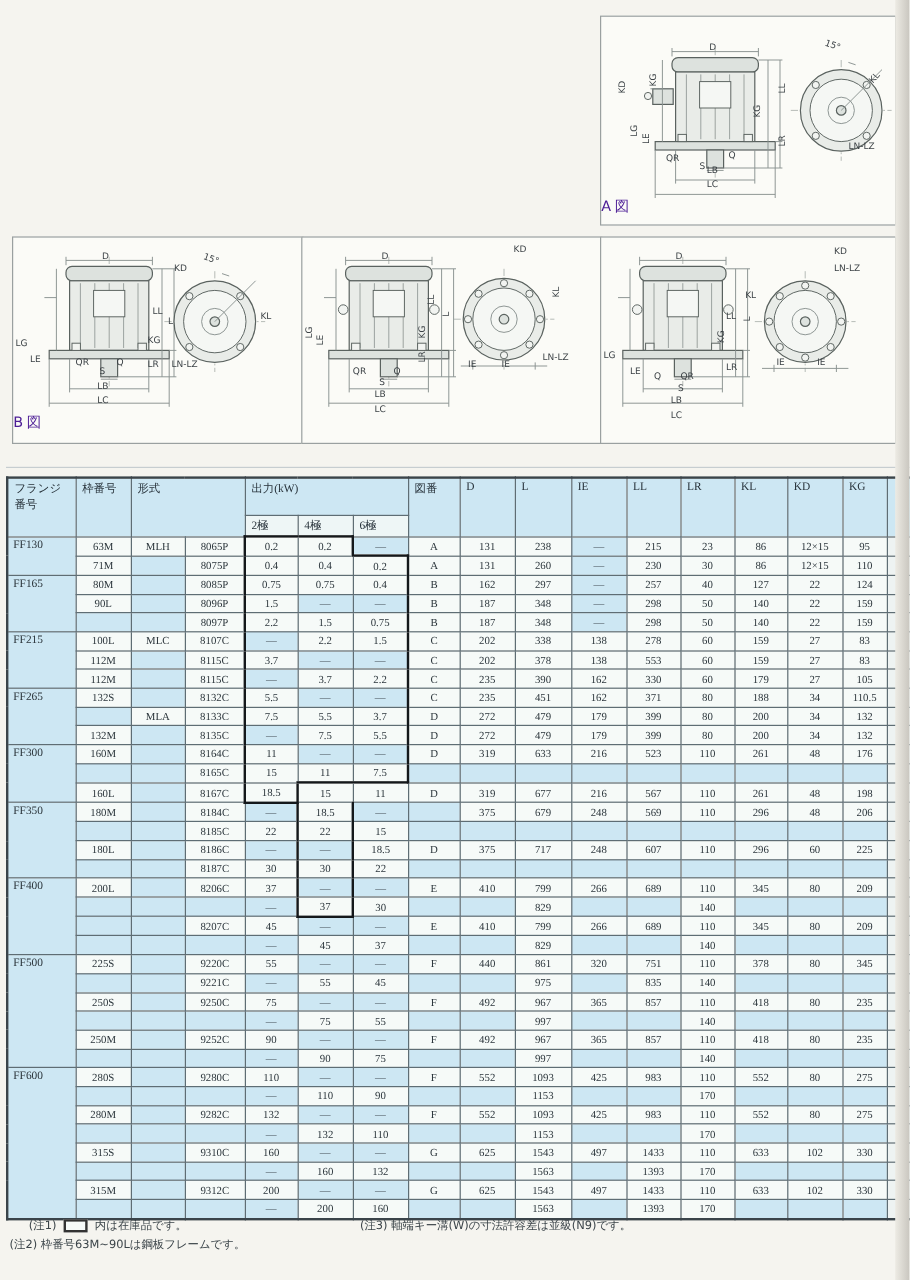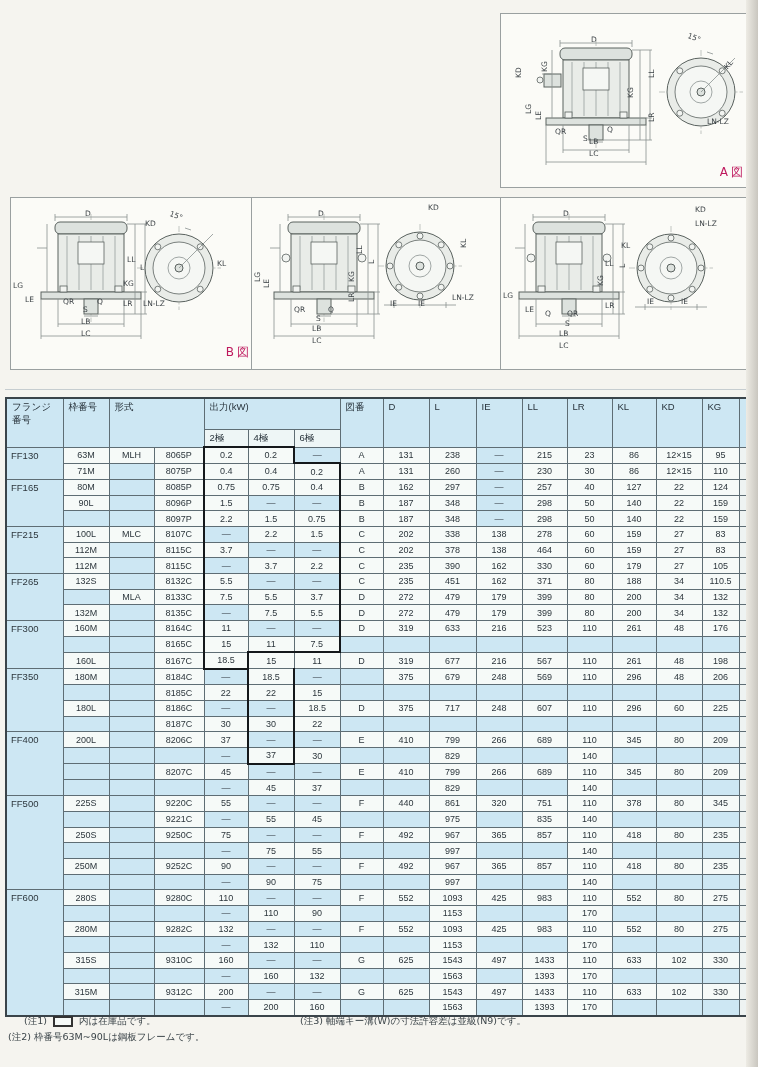--- a/index.html
+++ b/index.html
@@ -9,39 +9,39 @@
     background:linear-gradient(to right,#edebe4,#c9c6bf);}
   
   .fig{position:absolute;border:1px solid #9aa0a0;background:#fbfbf7;}
   #fig-a{left:500px;top:13px;width:245px;height:173px;}
   #fig-b{left:10px;top:197px;width:241px;height:171px;}
   #fig-c{left:251px;top:197px;width:249px;height:171px;}
   #fig-d{left:500px;top:197px;width:245px;height:171px;}
   .fig svg{position:absolute;left:0;}
   #fig-a svg{top:14px;}
   #fig-b svg,#fig-c svg,#fig-d svg{top:4px;}
-  .fig-caption{position:absolute;left:0;width:100%;text-align:right;
-    font-size:12px;letter-spacing:3px;color:#be185d;}
+  .fig-caption{position:absolute;left:0;width:100%;text-align:left;
+    font-size:12px;letter-spacing:3px;color:#4c1d95;}
   #fig-a .fig-caption{top:150px;}
   #fig-b .fig-caption,#fig-c .fig-caption,#fig-d .fig-caption{top:146px;}
   .dim-label{position:absolute;font-size:7.5px;color:#3c4246;white-space:nowrap;
     line-height:1;transform-origin:left top;}
   
   .art{fill:#e9ece8;stroke:#5a625f;stroke-width:1;}
   .art2{fill:#dde2de;stroke:#5a625f;stroke-width:1;}
   .win{fill:#f5f7f4;stroke:#5a625f;stroke-width:0.8;}
   .bolt{fill:#f2f4f1;stroke:#5a625f;stroke-width:0.8;}
   .dim{stroke:#8a9290;stroke-width:0.8;fill:none;}
   .cl{stroke:#9aa19e;stroke-width:0.6;stroke-dasharray:6 2 1.5 2;fill:none;}
   .fin{stroke:#7d8683;stroke-width:0.6;}
   
   .top-rule{position:absolute;left:5px;top:389px;width:753px;border-top:1px solid #c6cdd0;}
   #table-wrap{position:absolute;left:5px;top:397px;width:753px;}
   table.dims{border-collapse:collapse;table-layout:fixed;width:753px;
-    font-family:Liberation Sans, sans-serif;font-size:9px;padding-left:28px;}
+    font-family:Liberation Serif, serif;font-size:9px;padding-left:28px;}
   table.dims{border:2px solid #3a444a;border-right:none;}
   .dims td,.dims th{border:1px solid #5e6d74;padding:0;height:14.7px;text-align:center;
     overflow:hidden;white-space:nowrap;box-sizing:content-box;}
   .dims thead tr:first-child th{height:28px;vertical-align:top;}
   .dims thead tr:last-child th{height:15px;}
   .dims th{background:#cde7f3;font-weight:normal;font-size:9.5px;text-align:left;
     padding:2px 0 0 5px;color:#27323a;}
   .dims th.pole{background:#eef6f6;padding-top:1px;}
   .dims th.cut{border-right:none;}
   .dims td.v{background:#f6faf8;}
@@ -505,21 +505,21 @@
             <td class="v">112M</td>
             <td class="e"></td>
             <td class="v">8115C</td>
             <td class="v bl">3.7</td>
             <td class="e dash">—</td>
             <td class="e dash br">—</td>
             <td class="v">C</td>
             <td class="v">202</td>
             <td class="v">378</td>
             <td class="v">138</td>
-            <td class="v">464</td>
+            <td class="v">553</td>
             <td class="v">60</td>
             <td class="v">159</td>
             <td class="v">27</td>
             <td class="v">83</td>
             <td class="e cut"></td>
           </tr>
           <tr>
             <td class="v">112M</td>
             <td class="e"></td>
             <td class="v">8115C</td>

